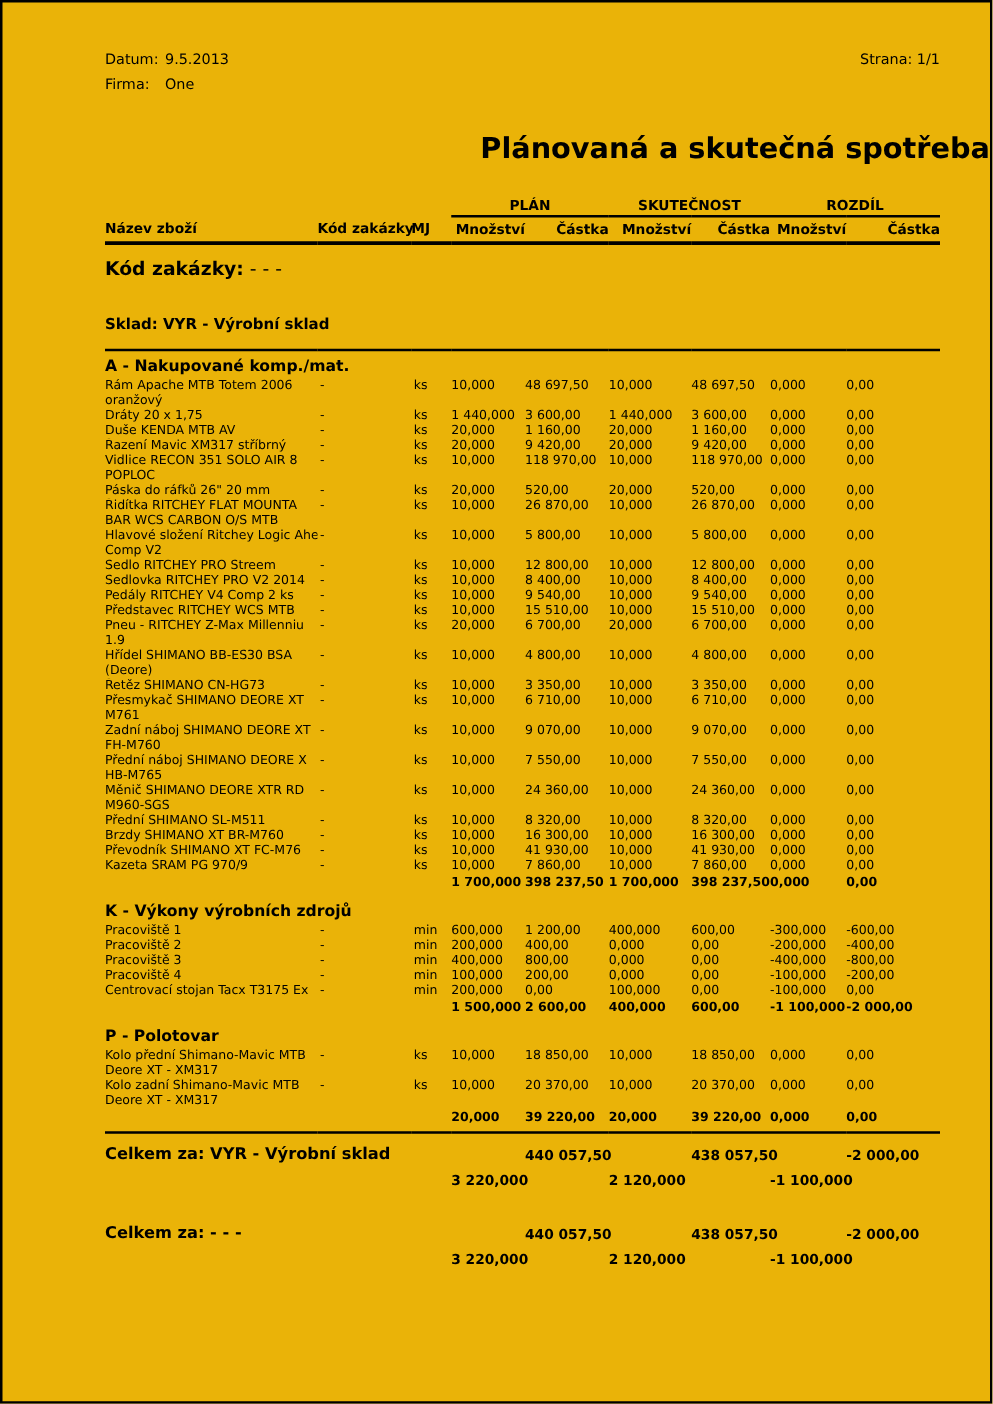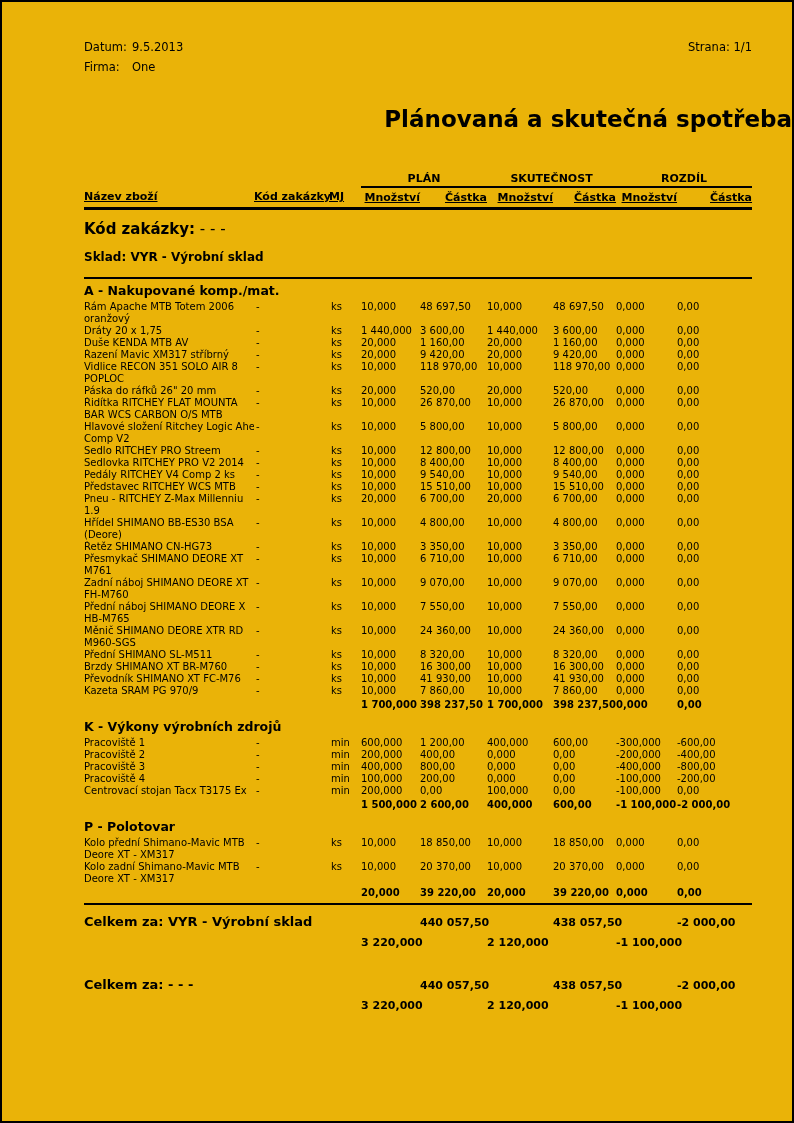--- a/index.html
+++ b/index.html
@@ -17,35 +17,35 @@
   .page-num { white-space:nowrap; }
 
   h1.title {
     width:790px; margin:26px 0 0 -82px; text-align:right;
     font-size:23px; font-weight:bold;
   }
 
   table.grid { border-collapse:collapse; table-layout:fixed; width:668px; }
   table.grid td, table.grid th { padding:0; vertical-align:top; font-weight:normal; text-align:left; }
 
-  .header-grid { margin-top:40px; }
+  .header-grid { margin-top:26px; }
   .header-grid th.group {
     font-size:11px; font-weight:bold; text-align:center;
     border-bottom:2px solid #000; padding-bottom:1px;
   }
   .header-grid tr.col-row th {
     font-size:11px; font-weight:bold; padding:3px 0 3px;
-    border-bottom:3px solid #000; white-space:nowrap;text-decoration:underline;
+    border-bottom:3px solid #000; white-space:nowrap;
   }
   .header-grid tr.col-row th.num { text-align:right; }
   .header-grid tr.col-row th.left { text-align:left; }
 
   .order-heading { margin-top:10px; font-size:15px; }
   .order-heading .lbl { font-weight:bold; }
-  .warehouse-heading { margin-top:12px; margin-bottom:13px; font-size:12px; font-weight:bold; }
+  .warehouse-heading { margin-top:28px; margin-bottom:13px; font-size:12px; font-weight:bold; }
 
   .body-grid { border-top:2px solid #000; border-bottom:2px solid #000; }
   .body-grid tr.section-header td { font-size:12.5px; font-weight:bold; padding:6px 0 4px; }
   .body-grid td { font-size:10px; line-height:12px; padding:1px 0; }
   .body-grid td.name { white-space:pre; overflow:hidden; }
   .body-grid td.code { padding-left:2px; }
   .body-grid td.unit { padding-left:2px; }
   td.num { text-align:right; white-space:nowrap; }
   .body-grid tr.total-row td { font-weight:bold; padding:2px 0 4px; }
 

